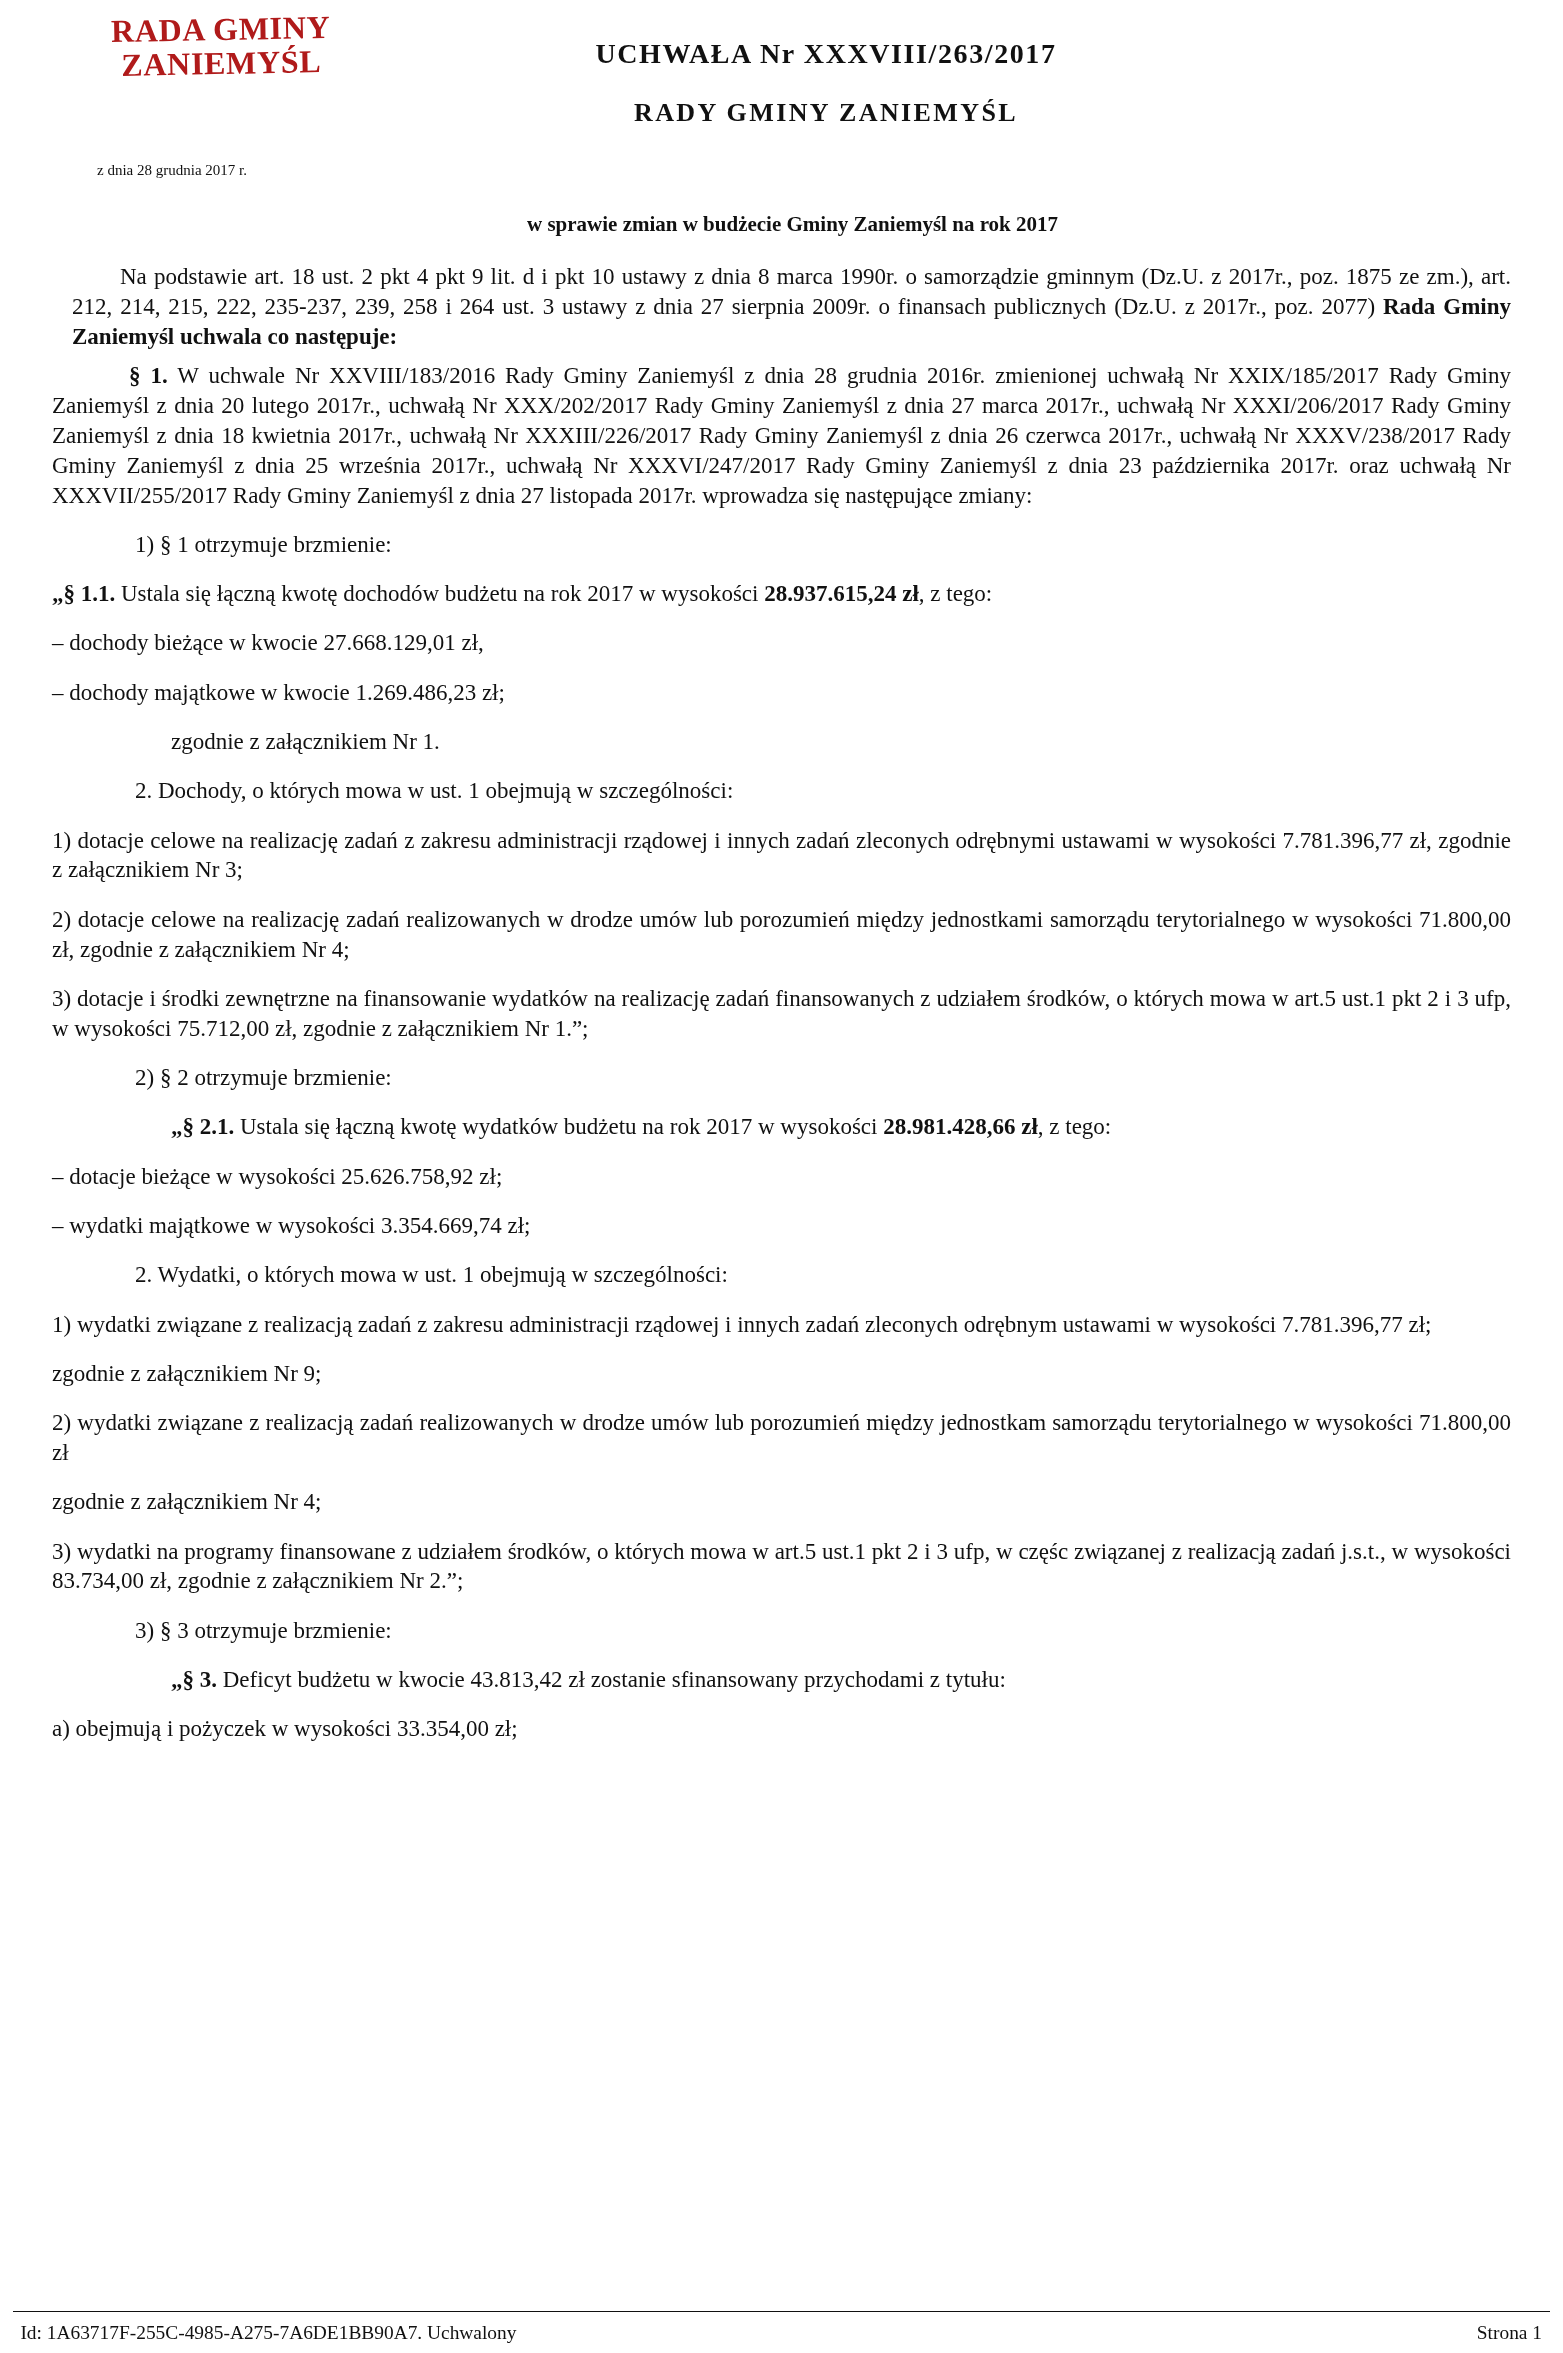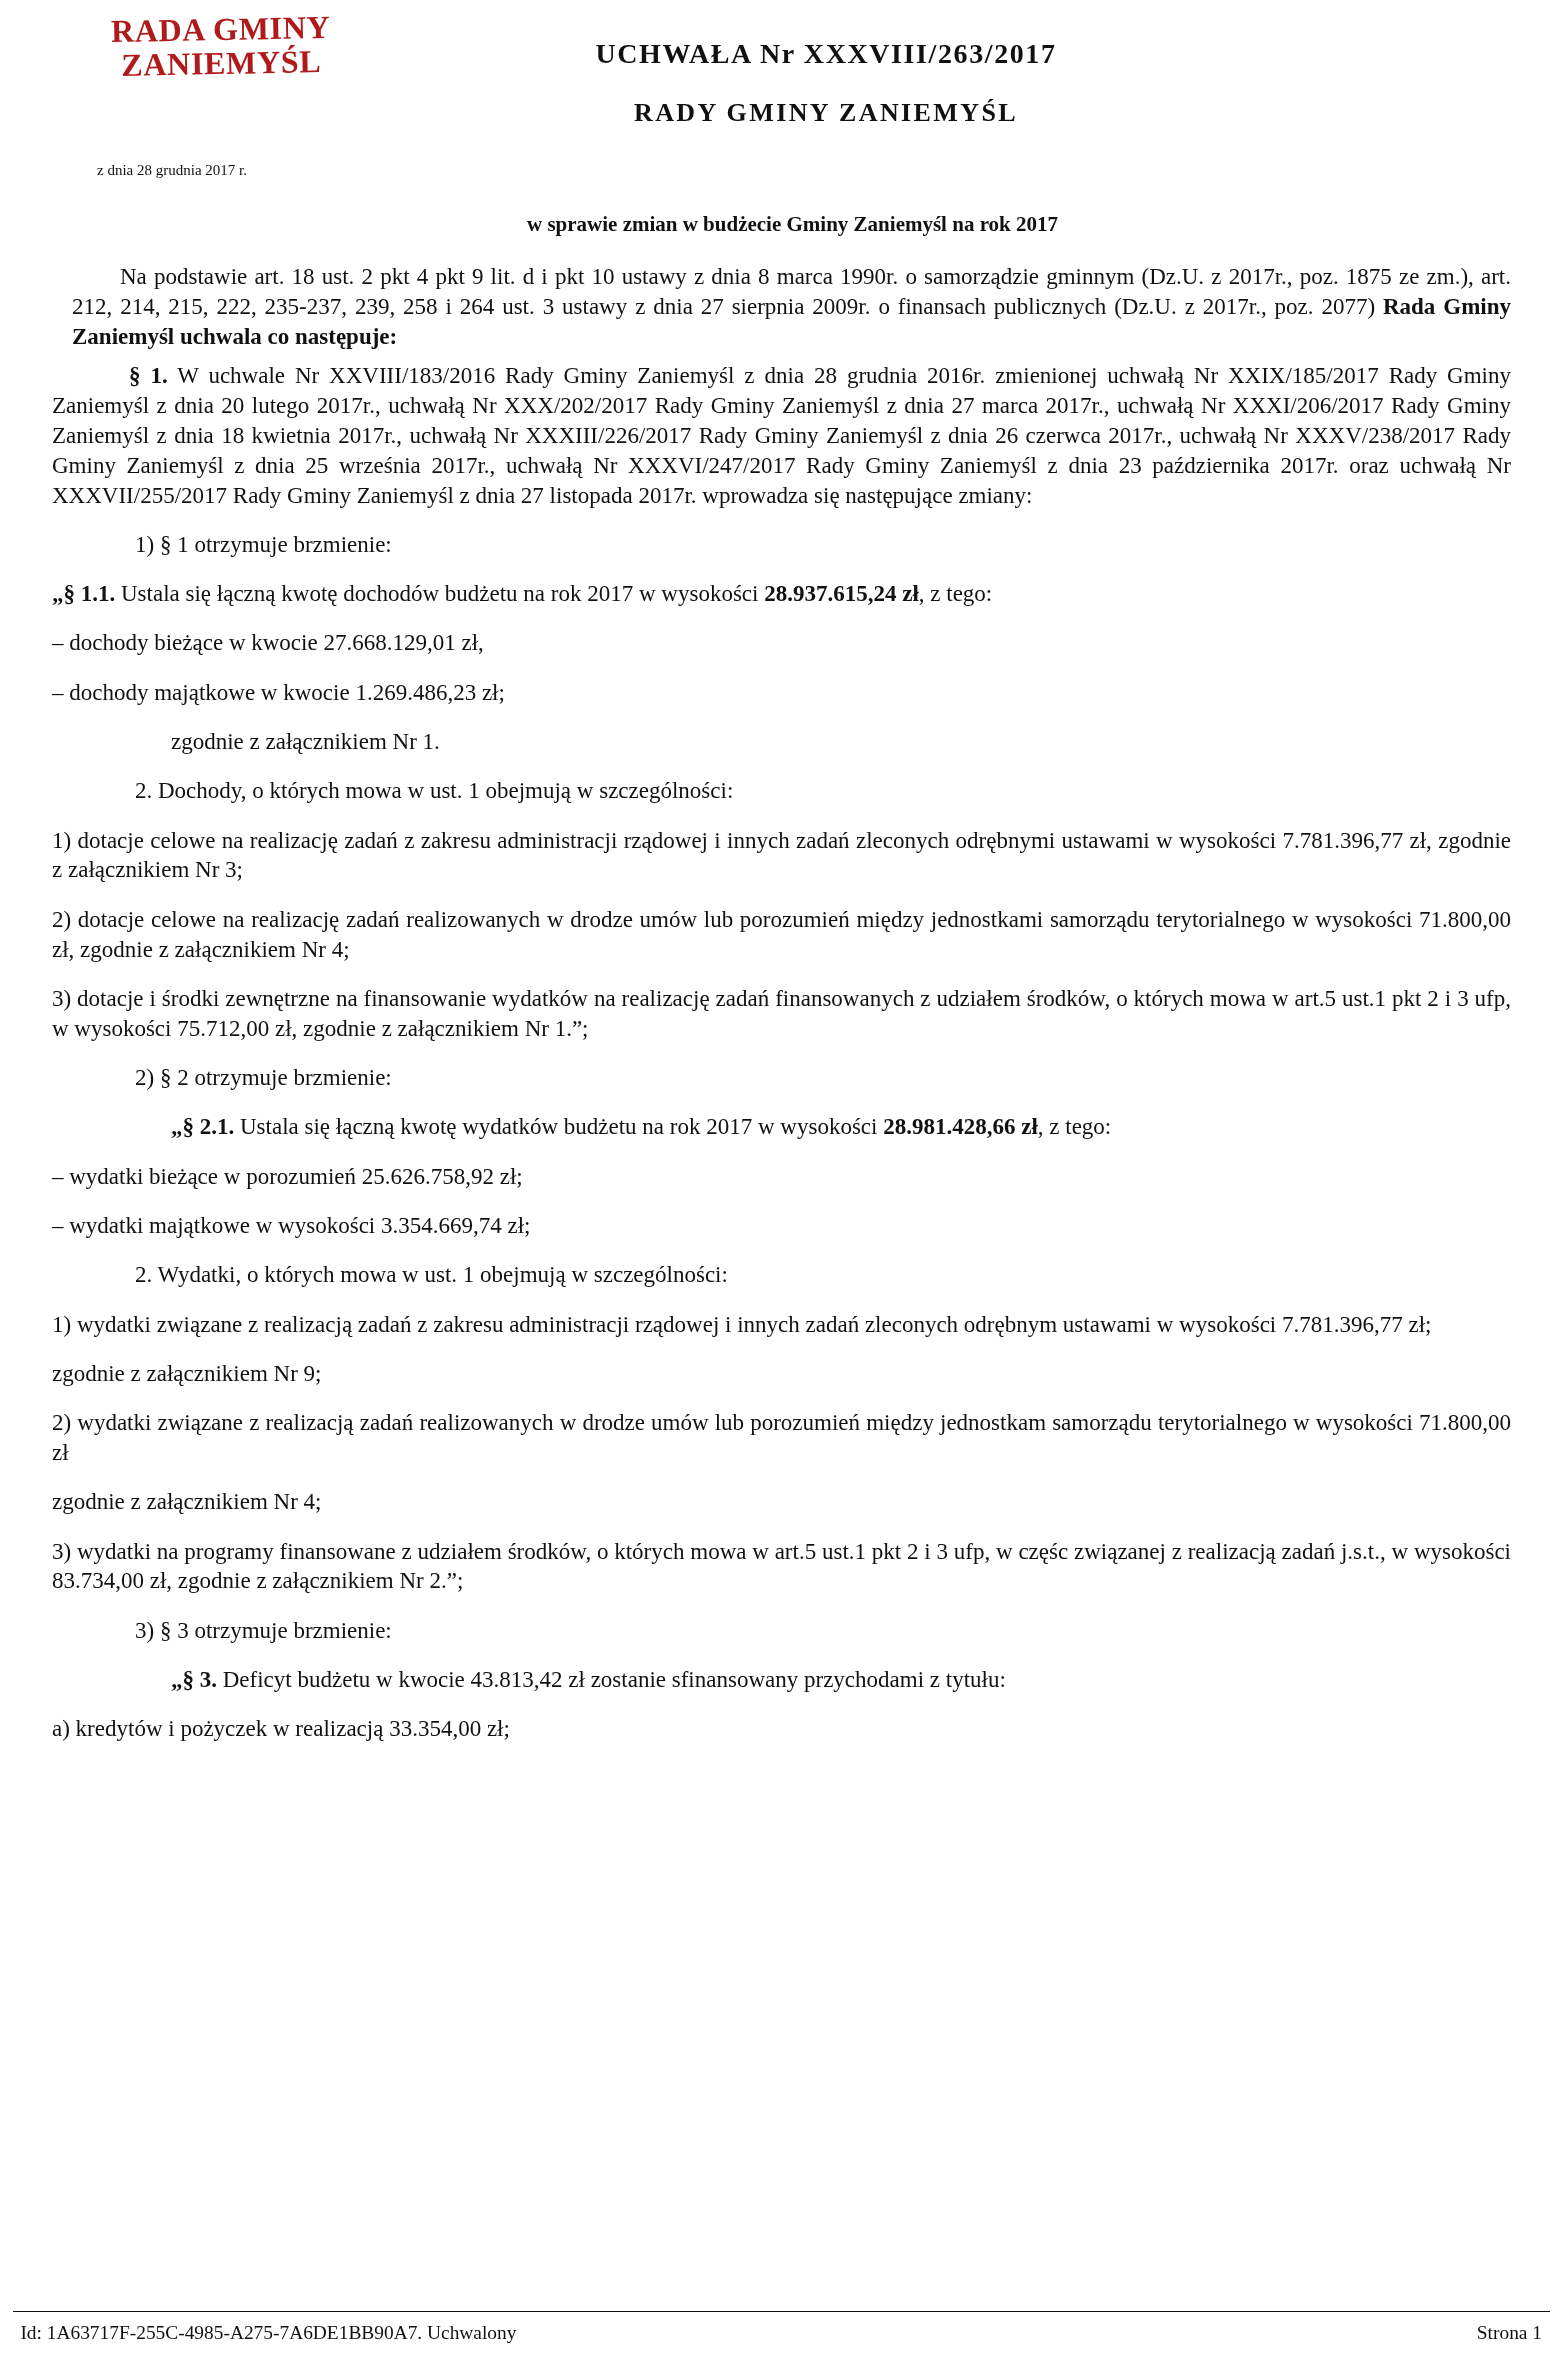--- a/index.html
+++ b/index.html
@@ -148,36 +148,36 @@
     <p class="ind-l1 gap-m nojust">2. Dochody, o których mowa w ust. 1 obejmują w szczególności:</p>
 
     <p class="gap-m">1) dotacje celowe na realizację zadań z zakresu administracji rządowej i innych zadań zleconych odrębnymi ustawami w wysokości 7.781.396,77 zł, zgodnie z załącznikiem Nr 3;</p>
     <p class="gap-m">2) dotacje celowe na realizację zadań realizowanych w drodze umów lub porozumień między jednostkami samorządu terytorialnego w wysokości 71.800,00 zł, zgodnie z załącznikiem Nr 4;</p>
     <p class="gap-m">3) dotacje i środki zewnętrzne na finansowanie wydatków na realizację zadań finansowanych z udziałem środków, o których mowa w art.5 ust.1 pkt 2 i 3 ufp, w wysokości 75.712,00 zł, zgodnie z załącznikiem Nr 1.”;</p>
 
     <p class="ind-l1 gap-m nojust">2) § 2 otrzymuje brzmienie:</p>
 
     <p class="ind-l2 gap-m nojust"><b>„§ 2.1.</b><span> Ustala się łączną kwotę wydatków budżetu na rok 2017 w wysokości </span><b>28.981.428,66 zł</b><span>, z tego:</span></p>
 
-    <p class="gap-m nojust">– wydatki bieżące w porozumień 25.626.758,92 zł;</p>
+    <p class="gap-m nojust">– dotacje bieżące w wysokości 25.626.758,92 zł;</p>
     <p class="gap-m nojust">– wydatki majątkowe w wysokości 3.354.669,74 zł;</p>
 
     <p class="ind-l1 gap-m nojust">2. Wydatki, o których mowa w ust. 1 obejmują w szczególności:</p>
 
     <p class="gap-m">1) wydatki związane z realizacją zadań z zakresu administracji rządowej i innych zadań zleconych odrębnym ustawami w wysokości 7.781.396,77 zł;</p>
     <p class="gap-m nojust">zgodnie z załącznikiem Nr 9;</p>
     <p class="gap-m">2) wydatki związane z realizacją zadań realizowanych w drodze umów lub porozumień między jednostkam samorządu terytorialnego w wysokości  71.800,00 zł</p>
     <p class="gap-m nojust">zgodnie z załącznikiem Nr 4;</p>
     <p class="gap-m">3) wydatki na programy finansowane z udziałem środków, o których mowa w art.5 ust.1 pkt 2 i 3 ufp, w częśc związanej z realizacją zadań j.s.t., w wysokości 83.734,00 zł, zgodnie z załącznikiem Nr 2.”;</p>
 
     <p class="ind-l1 gap-m nojust">3) § 3 otrzymuje brzmienie:</p>
 
     <p class="ind-l2 gap-m nojust"><b>„§ 3.</b><span> Deficyt budżetu w kwocie 43.813,42 zł zostanie sfinansowany przychodami z tytułu:</span></p>
 
-    <p class="gap-m nojust">a) kredytów i pożyczek w realizacją 33.354,00 zł;</p>
+    <p class="gap-m nojust">a) obejmują i pożyczek w wysokości 33.354,00 zł;</p>
   </div>
 
   <div class="footer-rule"></div>
   <div class="footer">
     <div class="footer-row">
       <span class="footer-id">Id: 1A63717F-255C-4985-A275-7A6DE1BB90A7. Uchwalony</span>
       <span class="footer-page">Strona 1</span>
     </div>
   </div>
 

